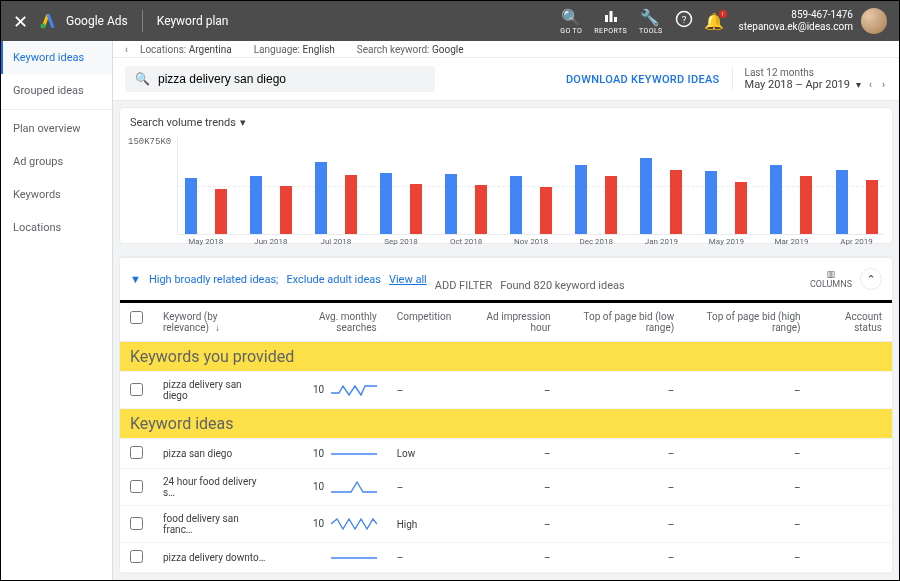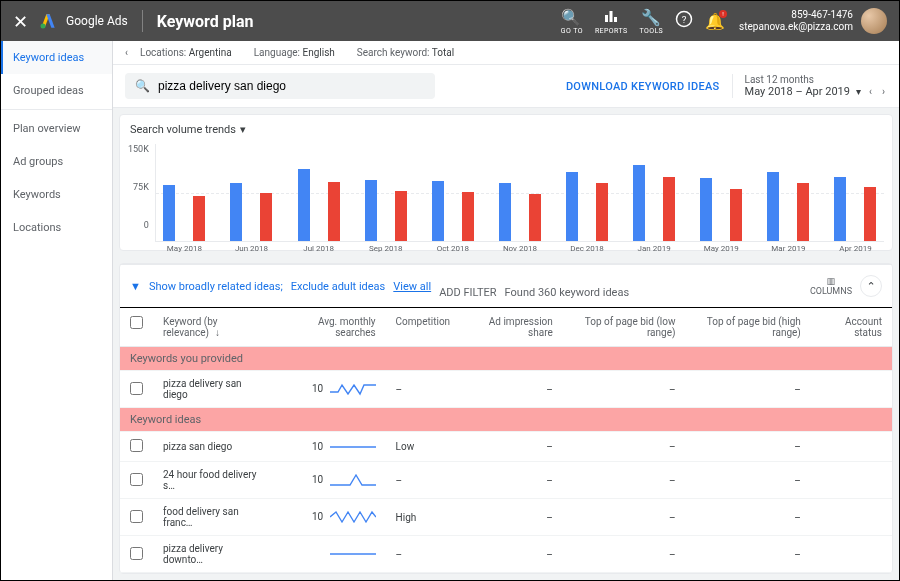--- a/index.html
+++ b/index.html
@@ -2,21 +2,21 @@
 <html><head>
 <meta charset="utf-8">
 <style>
 * { margin: 0; padding: 0; box-sizing: border-box; }
 body { font-family: Roboto, Arial, sans-serif; font-size: 12px; color: #3c4043; background: #f1f3f4; width: 900px; height: 581px; overflow: hidden; border: 1px solid #000; }
 .header { background: #4c4c4c; height: 40px; display: flex; align-items: center; padding: 0 12px; color: #fff; }
 .header .close { font-size: 18px; margin-right: 10px; cursor: pointer; }
 .header .logo { width: 20px; height: 20px; margin-right: 8px; }
 .header .prod { font-size: 12px; font-weight: 400; margin-right: 14px; }
 .header .divider { width: 1px; height: 22px; background: rgba(255,255,255,.3); margin-right: 14px; }
-.header .title { font-size: 16px; font-weight: bold; }
+.header .title { font-size: 12px; }
 .header .spacer { flex: 1; }
 .header .tool { text-align: center; margin: 0 6px; cursor: pointer; }
 .header .tool .ic { font-size: 16px; }
 .header .tool .lbl { font-size: 7px; letter-spacing: .4px; }
 .header .iconbtn { margin: 0 6px; font-size: 16px; cursor: pointer; position: relative; }
 .header .bell .dot { position: absolute; top: -2px; right: -2px; width: 8px; height: 8px; background: #d93025; border-radius: 50%; font-size: 6px; color: #fff; line-height: 8px; text-align: center; }
 .header .acct { text-align: right; font-size: 10px; line-height: 12px; margin: 0 8px; }
 .header .avatar { width: 26px; height: 26px; border-radius: 50%; background: radial-gradient(circle at 30% 30%, #e8c8a8, #a57c52); }
 .body { display: flex; height: calc(100% - 40px); }
 .sidebar { width: 112px; background: #fff; border-right: 1px solid #dadce0; }
@@ -37,41 +37,41 @@
 .daterange { border-left: 1px solid #e8eaed; padding-left: 12px; font-size: 10px; }
 .daterange .top { color: #5f6368; }
 .daterange .bot { display: flex; align-items: center; gap: 6px; }
 .daterange .bot .txt { font-size: 11px; color: #3c4043; }
 .daterange .chev { cursor: pointer; color: #5f6368; padding: 0 2px; }
 .panel { background: #fff; margin: 6px; border: 1px solid #e8eaed; border-radius: 4px; }
 .panel .phead { padding: 8px 10px; font-size: 11px; color: #3c4043; display: flex; align-items: center; gap: 4px; }
 .legend { display: flex; gap: 16px; justify-content: flex-end; padding: 4px 16px 0; font-size: 10px; }
 .legend .sw { width: 10px; height: 10px; display: inline-block; margin-right: 4px; vertical-align: middle; }
 .chart { display: flex; padding: 0 8px 8px; }
-.yaxis { display: flex; flex-direction: column; justify-content: space-between; height: 98px; font-size: 9px; color: #5f6368; text-align: right; padding-right: 6px; padding-bottom: 12px; }
+.yaxis { display: flex; flex-direction: row; justify-content: space-between; height: 98px; font-size: 9px; color: #5f6368; text-align: right; padding-right: 6px; padding-bottom: 12px; font-family: Liberation Mono, monospace; }
 .plot { flex: 1; display: flex; align-items: flex-end; gap: 10px; border-left: 1px solid #e8eaed; border-bottom: 1px solid #e8eaed; height: 98px; position: relative; }
 .plot::before { content: ""; position: absolute; left: 0; right: 0; top: 50%; border-top: 1px dashed #e8eaed; }
 .mgroup { flex: 1; display: flex; align-items: flex-end; justify-content: center; gap: 18px; position: relative; }
 .mgroup .bar { width: 12px; }
 .mgroup .lbl { position: absolute; top: 100%; width: 100%; text-align: center; font-size: 8px; color: #5f6368; padding-top: 3px; white-space: nowrap; }
 .filterrow { display: flex; align-items: center; padding: 8px 10px; font-size: 11px; gap: 8px; border-top: 1px solid #e8eaed; }
 .filterrow .funnel { color: #1a73e8; }
 .filterrow .blue { color: #1a73e8; cursor: pointer; }
 .filterrow .grey { color: #5f6368; margin-top: 13px; }
 .filterrow .sp { flex: 1; }
 .filterrow .cols { color: #5f6368; text-align: center; cursor: pointer; font-size: 9px; }
 .filterrow .expand { border: 1px solid #e8eaed; border-radius: 50%; width: 22px; height: 22px; display: flex; align-items: center; justify-content: center; cursor: pointer; }
 table { width: 100%; border-collapse: collapse; font-size: 10px; }
-th { text-align: right; font-weight: 400; color: #5f6368; padding: 8px 10px; border-top: 1px solid #000000; border-bottom: 1px solid #e8eaed; vertical-align: top; }
+th { text-align: right; font-weight: 400; color: #5f6368; padding: 8px 10px; border-top: 3px solid #000000; border-bottom: 1px solid #e8eaed; vertical-align: top; }
 th.first { text-align: left; }
 th.cb { width: 26px; }
 td { padding: 7px 10px; border-bottom: 1px solid #f1f3f4; text-align: right; color: #3c4043; }
 td.first { text-align: left; }
 td.cb { width: 26px; }
-tr.section td { background: #fca5a5; text-align: left; color: #5f6368; font-size: 11px; padding: 5px 10px; }
+tr.section td { background: #fde047; text-align: left; color: #5f6368; font-size: 16px; padding: 5px 10px; }
 .spark { width: 46px; height: 14px; display: inline-block; vertical-align: middle; margin-left: 4px; }
 .sortarr { color: #5f6368; margin-left: 6px; }
 input[type=checkbox] { cursor: pointer; }
 </style>
 </head>
 <body>
 
 <div class="header">
   <span class="close">✕</span>
   <svg class="logo" viewBox="0 0 24 24">
@@ -99,41 +99,41 @@
       <div class="ic">🔧</div>
       <div class="lbl">TOOLS</div>
     </div>
   <span class="iconbtn"><svg width="18" height="18" viewBox="0 0 24 24" fill="#fff">
         <circle cx="12" cy="12" r="10" fill="none" stroke="#fff" stroke-width="2"></circle>
         <text x="12" y="17" text-anchor="middle" font-size="13" fill="#fff">?</text>
       </svg></span>
   <span class="iconbtn bell">🔔<span class="dot">!</span></span>
   <div class="acct">
     <div>859-467-1476</div>
-    <div>stepanova.ek@pizza.com</div>
+    <div>stepanova.ek@ideas.com</div>
   </div>
   <div class="avatar"></div>
 </div>
 
 <div class="body">
   <div class="sidebar" id="sidebar">
       <div class="item active">Keyword ideas</div>
       <div class="item">Grouped ideas</div>
       <div class="sep"></div>
       <div class="item">Plan overview</div>
       <div class="item">Ad groups</div>
       <div class="item">Keywords</div>
       <div class="item">Locations</div>
     </div>
   <div class="main">
     <div class="scopebar">
       <span class="back">‹</span>
       <span class="pair"><span class="k">Locations:</span> <span class="v">Argentina</span></span>
       <span class="pair"><span class="k">Language:</span> <span class="v">English</span></span>
-      <span class="pair"><span class="k">Search keyword:</span> <span class="v">Total</span></span>
+      <span class="pair"><span class="k">Search keyword:</span> <span class="v">Google</span></span>
     </div>
     <div class="searchrow">
       <div class="searchbox">
         <span class="ic">🔍</span>
         <input value="pizza delivery san diego" style="">
       </div>
       <span class="dlbtn">DOWNLOAD KEYWORD IDEAS</span>
       <div class="daterange">
         <div class="top">Last 12 months</div>
         <div class="bot">
@@ -212,40 +212,40 @@
               <div class="bar" style="background: rgb(234, 67, 53); height: 53.76px;"></div>
               <div class="lbl">Apr 2019</div>
             </div>
           </div>
       </div>
     </div>
 
     <div class="panel">
       <div class="filterrow">
         <span class="funnel">▼</span>
-        <span class="blue">Show broadly related ideas;</span>
+        <span class="blue">High broadly related ideas;</span>
         <span class="blue">Exclude adult ideas</span>
         <span class="blue" style="text-decoration:underline">View all</span>
         <span class="grey">ADD FILTER</span>
-        <span class="grey">Found 360 keyword ideas</span>
+        <span class="grey">Found 820 keyword ideas</span>
         <span class="sp"></span>
         <div class="cols">
             <div>▥</div>
             <div>COLUMNS</div>
           </div>
         <div class="expand">⌃</div>
       </div>
       <table>
         <thead>
             <tr id="thead-row">
               <th class="cb first"><input type="checkbox" style=""></th>
               <th class="first">Keyword (by relevance)<span class="sortarr">↓</span></th>
               <th class="">Avg. monthly searches</th>
               <th class="">Competition</th>
-              <th class="">Ad impression share</th>
+              <th class="">Ad impression hour</th>
               <th class="">Top of page bid (low range)</th>
               <th class="">Top of page bid (high range)</th>
               <th class="">Account status</th>
             </tr>
           </thead>
         <tbody id="tbody">
             <tr class="section">
               <td colspan="8">Keywords you provided</td>
             </tr>
             <tr>

